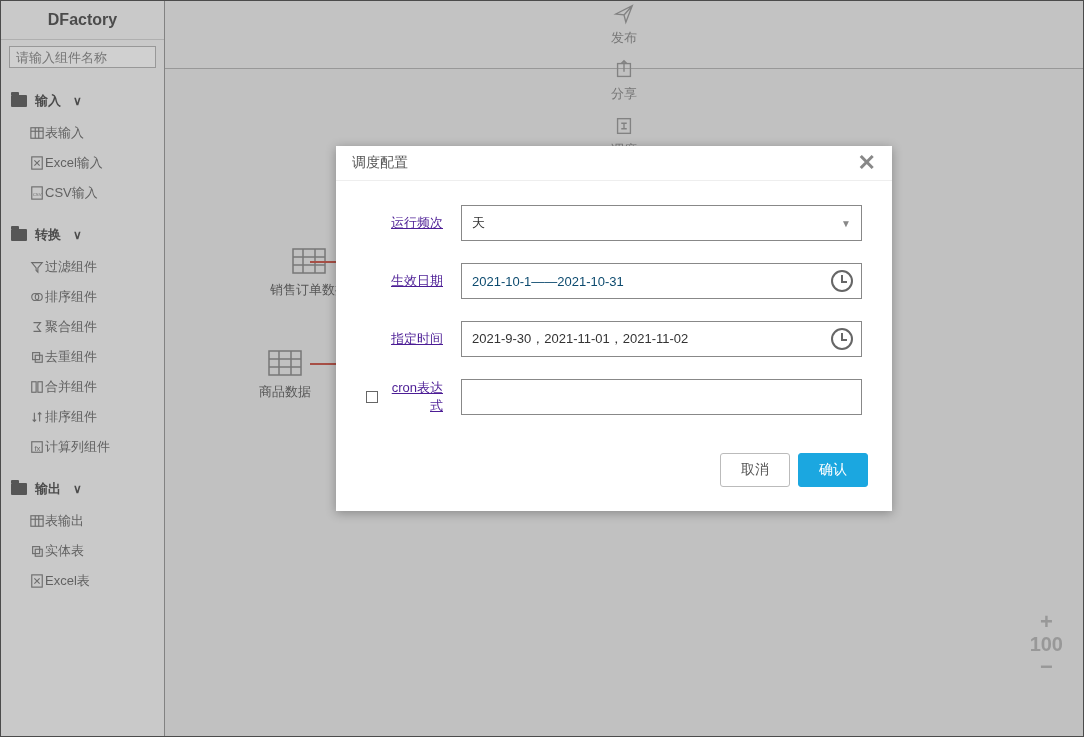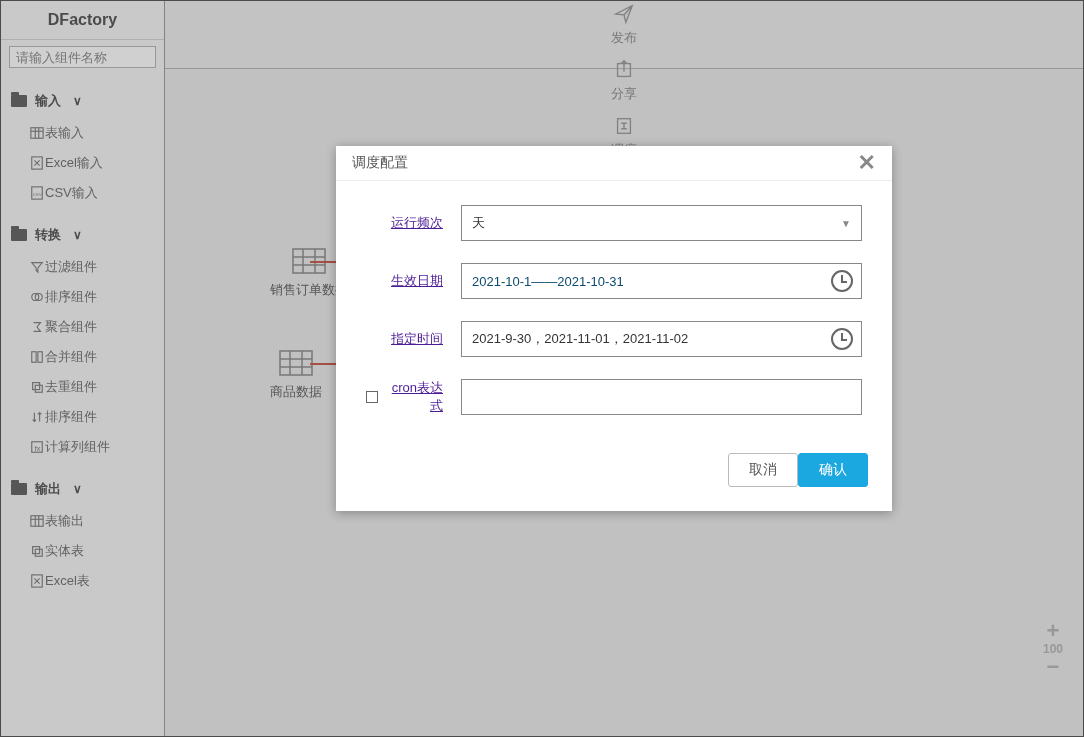--- a/index.html
+++ b/index.html
@@ -25,38 +25,38 @@
 .tbtn .ticon { height: 26px; display:flex; align-items:center; justify-content:center; }
 .tbtn .ticon svg { width:22px; height:22px; stroke:#888; fill:none; stroke-width:1.5; }
 .tbtn .tlabel { font-size: 13px; margin-top: 2px; }
 .canvas { flex:1; position: relative; }
 .node { position: absolute; text-align: center; color:#444; }
 .node .nicon { width: 36px; height: 28px; margin: 0 auto 6px; }
 .node .nicon svg { width:36px; height:28px; stroke:#777; fill:none; stroke-width:1.5; }
 .node-line { position:absolute; height:2px; background:#c0392b; }
 .zoom { position:absolute; right:20px; bottom:60px; text-align:center; color:#aaa; font-weight:bold; }
 .zoom .zbtn { font-size:22px; cursor:pointer; line-height:18px; }
-.zoom .zval { font-size:12px; margin:2px 0; }
+.zoom .zval { font-size:20px; margin:2px 0; }
 .overlay { position:absolute; inset:0; background:rgba(120,120,120,0.35); }
 .dialog { position:absolute; left:336px; top:146px; width:556px; background:#fff; box-shadow:0 2px 10px rgba(0,0,0,.3); }
 .dialog-header { display:flex; align-items:center; justify-content:space-between; padding:4px 16px; border-bottom:1px solid #eee; }
 .dialog-title { font-size:14px; color:#555; }
 .close-x { font-size:22px; font-weight:bold; color:#888; cursor:pointer; }
 .dialog-body { padding: 24px 30px 10px; }
 .form-row { display:flex; align-items:center; margin-bottom:22px; }
 .form-label { width:95px; text-align:right; padding-right:18px; font-size:13px; color:#4c1d95; display:flex; align-items:center; justify-content:flex-end; gap:4px;text-decoration:underline;}
 .form-control { flex:1; height:36px; border:1px solid #888; display:flex; align-items:center; padding:0 10px; position:relative; background:#fff; }
 .form-control.select::after { content:"▼"; position:absolute; right:10px; color:#888; font-size:10px; }
 .form-control .val { color:#333; font-size:13px; }
 .form-control .ph { color:#0c4a6e; font-size:13px; }
 .clock { position:absolute; right:8px; width:22px; height:22px; border:2.5px solid #666; border-radius:50%; }
 .clock::before { content:""; position:absolute; left:8px; top:3px; width:2px; height:8px; background:#666; }
 .clock::after { content:""; position:absolute; left:8px; top:9px; width:6px; height:2px; background:#666; }
 .chk { width:12px; height:12px; border:1px solid #666; display:inline-block; }
-.dialog-footer { display:flex; justify-content:flex-end; gap:0; padding: 6px 24px 24px; }
+.dialog-footer { display:flex; justify-content:flex-end; gap:8px; padding: 6px 24px 24px; }
 .btn { height:34px; padding:0 20px; border-radius:3px; font-size:14px; cursor:pointer; display:flex; align-items:center; }
 .btn-default { background:#fff; border:1px solid #bbb; color:#555; }
 .btn-primary { background:#1ba7e0; border:1px solid #1ba7e0; color:#fff; }
 </style>
 </head>
 <body>
 
 <div class="app">
 
   <div class="sidebar">
@@ -138,34 +138,34 @@
             <span class="icon">
               <svg viewBox="0 0 16 16">
                 <path d="M4 3 L12 3 L8 8 L12 13 L4 13"></path>
               </svg>
             </span>
             <span>聚合组件</span>
           </div>
         <div class="item">
             <span class="icon">
               <svg viewBox="0 0 16 16">
+                <rect x="3" y="3" width="8" height="8"></rect>
+                <rect x="6" y="6" width="8" height="8"></rect>
+              </svg>
+            </span>
+            <span>去重组件</span>
+          </div>
+        <div class="item">
+            <span class="icon">
+              <svg viewBox="0 0 16 16">
                 <rect x="2" y="2" width="5" height="12"></rect>
                 <rect x="9" y="2" width="5" height="12"></rect>
               </svg>
             </span>
             <span>合并组件</span>
-          </div>
-        <div class="item">
-            <span class="icon">
-              <svg viewBox="0 0 16 16">
-                <rect x="3" y="3" width="8" height="8"></rect>
-                <rect x="6" y="6" width="8" height="8"></rect>
-              </svg>
-            </span>
-            <span>去重组件</span>
           </div>
         <div class="item">
             <span class="icon">
               <svg viewBox="0 0 16 16">
                 <path d="M5 3 L5 13 M3 11 L5 13 L7 11 M11 13 L11 3 M9 5 L11 3 L13 5"></path>
               </svg>
             </span>
             <span>排序组件</span>
           </div>
         <div class="item">
@@ -272,21 +272,21 @@
         <div class="nicon"><svg viewBox="0 0 36 28">
               <rect x="2" y="2" width="32" height="24"></rect>
               <line x1="2" y1="10" x2="34" y2="10"></line>
               <line x1="2" y1="18" x2="34" y2="18"></line>
               <line x1="12" y1="2" x2="12" y2="26"></line>
               <line x1="24" y1="2" x2="24" y2="26"></line>
             </svg></div>
         <span>销售订单数据</span>
       </div>
       <div class="node-line" style="left:145px; top:192px; width:30px;"></div>
-      <div class="node" style="left:105px; top:280px;">
+      <div class="node" style="left:94px; top:280px;">
         <div class="nicon"><svg viewBox="0 0 36 28">
               <rect x="2" y="2" width="32" height="24"></rect>
               <line x1="2" y1="10" x2="34" y2="10"></line>
               <line x1="2" y1="18" x2="34" y2="18"></line>
               <line x1="12" y1="2" x2="12" y2="26"></line>
               <line x1="24" y1="2" x2="24" y2="26"></line>
             </svg></div>
         <span>商品数据</span>
       </div>
       <div class="node-line" style="left:145px; top:294px; width:30px;"></div>

